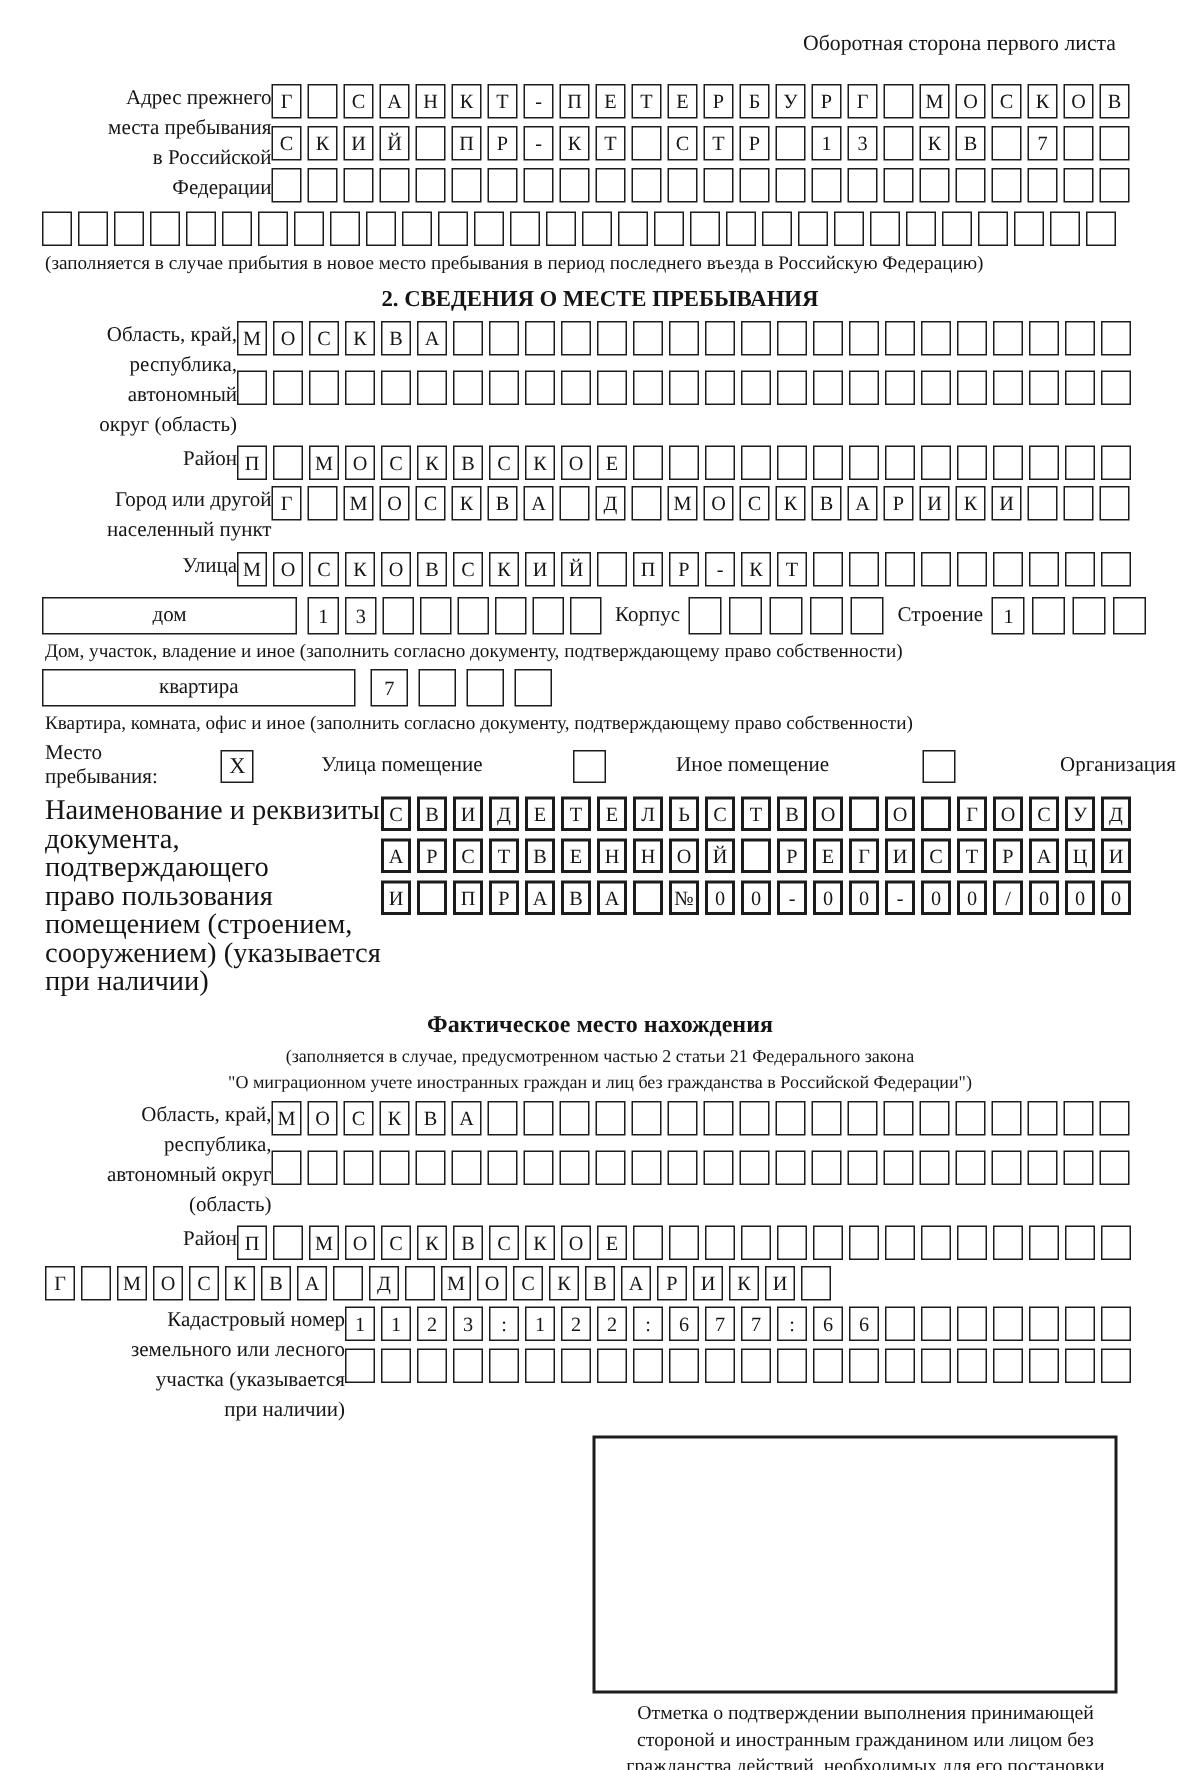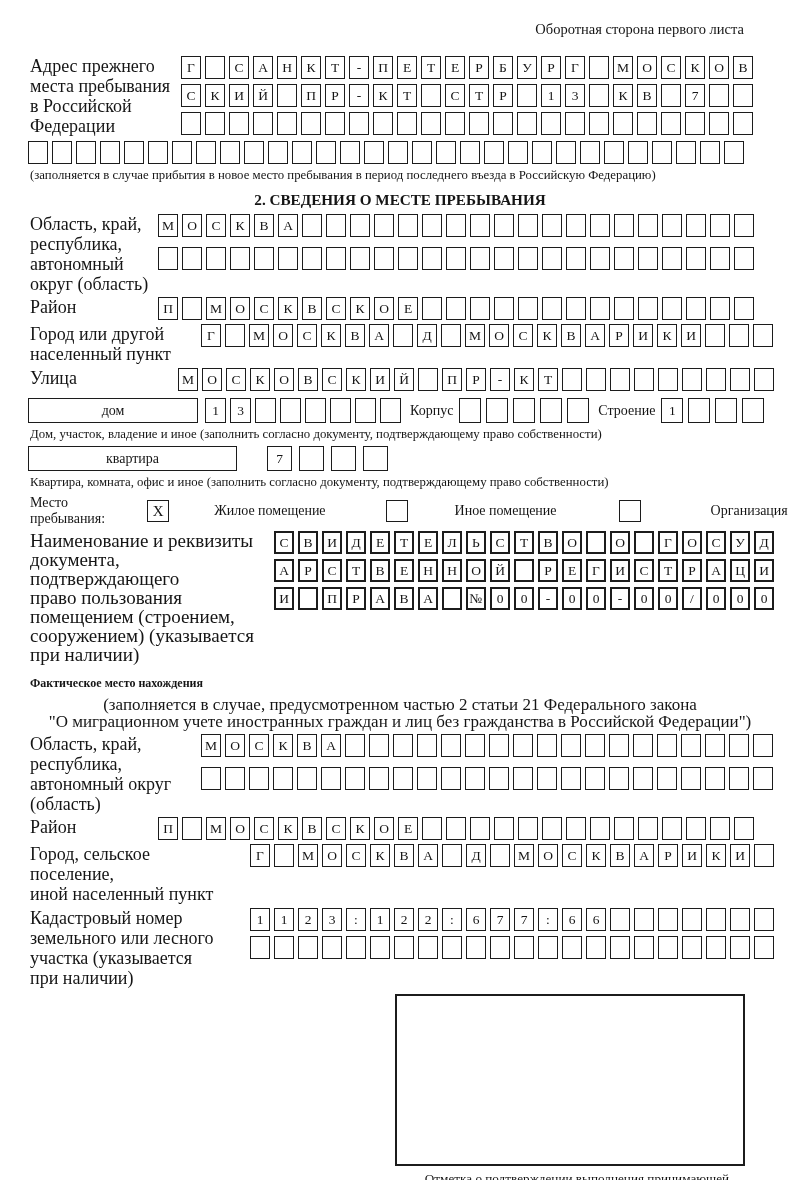--- a/index.html
+++ b/index.html
@@ -5,40 +5,40 @@
 * { margin:0; padding:0; box-sizing:border-box; }
 html,body { background:#fff; }
 body {
   width:800px; height:1180px; overflow:hidden; position:relative;
   font-family:"Liberation Serif", serif; color:#151515;
 }
 .sheet { width:800px; height:1180px; padding:20px 30px 0 30px; }
 .hdr-note { text-align:right; font-size:14.5px; line-height:18px; padding-right:26px; }
 
 .field { display:flex; align-items:flex-start; }
-.flabel { font-size:18px; line-height:20px; white-space:pre-line; flex-shrink:0; }
+.flabel { font-size:14px; line-height:20px; white-space:pre-line; flex-shrink:0;text-align:right; }
 .w151 { width:151px; } .w128 { width:128px; } .w200 { width:200px; } .w224 { width:224px; }
 .rows { display:flex; flex-direction:column; }
 
 .cellrow { display:flex; gap:4px; }
 .cell {
   width:20px; height:23px; border:1.8px solid #1c1c1c; background:#fff;
   display:inline-flex; align-items:center; justify-content:center;
   font-size:13.5px; flex-shrink:0;
 }
 .thick .cell { border-width:2.4px; } .gap10 > .cellrow + .cellrow { margin-top:10px; }
 .docrows > .cellrow + .cellrow { margin-top:5px; }
 
 .note { font-size:12.8px; line-height:16px; }
 .note.center { text-align:left; }
-.mt3 { margin-top:3px; } .mt4 { margin-top:4px;gap:20px; } .mt5 { margin-top:5px; }
+.mt3 { margin-top:3px; } .mt4 { margin-top:4px; } .mt5 { margin-top:5px; }
 .mt7 { margin-top:7px; } .mt18 { margin-top:18px; }
 
 .sec-title { text-align:center; font-weight:bold; font-size:15.2px; line-height:19px; margin-top:7px; }
-.fact-title { text-align:left; font-weight:bold; font-size:12px; line-height:19px; margin-top:10px; }
+.fact-title { text-align:center; font-weight:bold; font-size:16px; line-height:19px; margin-top:10px; }
 
 .wide-box { height:25px; border:1.8px solid #1c1c1c; display:flex; align-items:center; justify-content:center; font-size:14px; flex-shrink:0; }
 .w-dom { width:170px; } .w-kv { width:209px; }
 .house-row { display:flex; align-items:center; margin-left:-2px; }
 .cells-house { gap:4px; margin-left:7px; }
 .cells-house .cell { width:21px; height:25px; }
 .cells-mid { gap:5px; }
 .cells-mid .cell { width:22px; height:25px; }
 .inline-lab { font-size:14px; margin:0 6px 0 9px; white-space:nowrap; }
 .apt-row { display:flex; align-items:center; margin-left:-2px; }
@@ -46,21 +46,21 @@
 .cells-apt .cell { width:25px; height:25px; }
 
 .stay-row { display:flex; align-items:center; margin-top:5px; font-size:14px;gap:32px; }
 .checkbox { width:22px; height:22px; border:1.8px solid #1c1c1c; display:inline-flex; align-items:center; justify-content:center; font-size:15px; flex-shrink:0; }
 .optlabel { white-space:nowrap; }
 .hint { font-size:13px; line-height:17px; margin-top:2px; margin-left:120px; width:440px; text-align:center; }
 
 .full-row { margin-left:-2px; margin-top:5px; }
 .doc-label { font-size:19px; line-height:19px; white-space:pre-line; flex-shrink:0; }
 
-.fact-note { text-align:center; font-size:17px; line-height:17px; }
+.fact-note { text-align:center; font-size:12px; line-height:17px; }
 .confirm-box { width:350px; height:172px; border:2px solid #1c1c1c; margin-left:365px; margin-top:6px; }
 .confirm-caption { margin-left:350px; width:394px; text-align:center; font-size:13.2px; line-height:17.5px; white-space:pre-line; margin-top:4px; }
 </style>
 </head>
 <body>
 
 <div class="sheet">
 
   <div class="hdr-note">Оборотная сторона первого листа</div>
 
@@ -379,21 +379,21 @@
         <span class="cell"></span>
         <span class="cell"></span>
         <span class="cell"></span>
       </div>
   </div>
   <div class="note mt3">Квартира, комната, офис и иное (заполнить согласно документу, подтверждающему право собственности)</div>
 
   <div class="stay-row">
     <span>Место пребывания:</span>
     <span class="checkbox" style="margin-left:10px">X</span>
-    <span class="optlabel" style="margin-left:13px">Жилое помещение</span>
+    <span class="optlabel" style="margin-left:13px">Улица помещение</span>
     <span class="checkbox" style="margin-left:28px"></span>
     <span class="optlabel" style="margin-left:15px">Иное помещение</span>
     <span class="checkbox" style="margin-left:30px"></span>
     <span class="optlabel" style="margin-left:38px">Организация</span>
   </div>
 
   <div class="field mt4">
     <div class="doc-label w224">Наименование и реквизиты
 документа, подтверждающего
 право пользования
@@ -563,22 +563,20 @@
         <span class="cell"></span>
         <span class="cell"></span>
         <span class="cell"></span>
         <span class="cell"></span>
         <span class="cell"></span>
         <span class="cell"></span>
       </div>
   </div>
 
   <div class="field mt4">
-    <div class="flabel w200">Город, сельское поселение,
-иной населенный пункт</div>
     <div class="cellrow">
         <span class="cell">Г</span>
         <span class="cell"></span>
         <span class="cell">М</span>
         <span class="cell">О</span>
         <span class="cell">С</span>
         <span class="cell">К</span>
         <span class="cell">В</span>
         <span class="cell">А</span>
         <span class="cell"></span>

